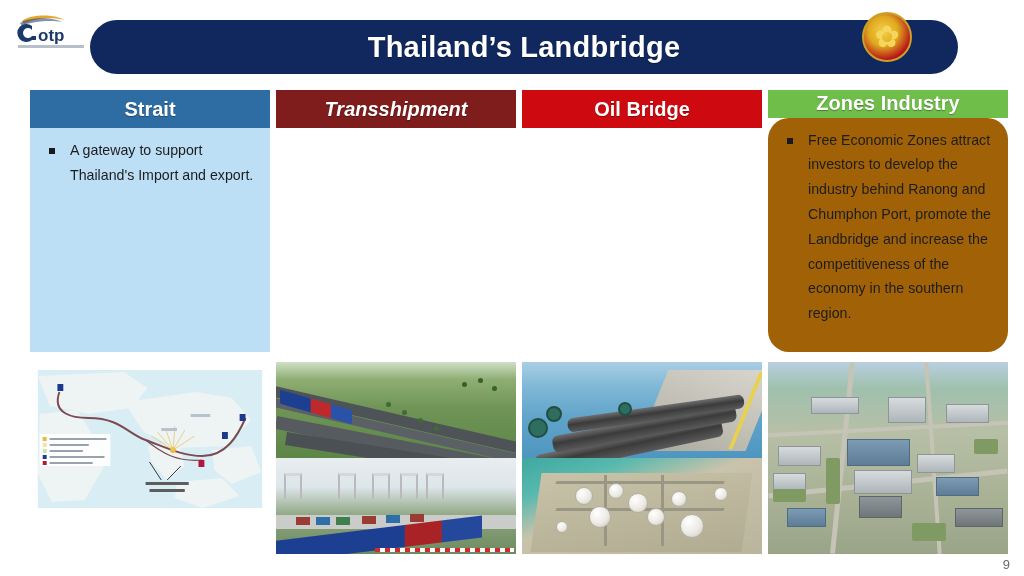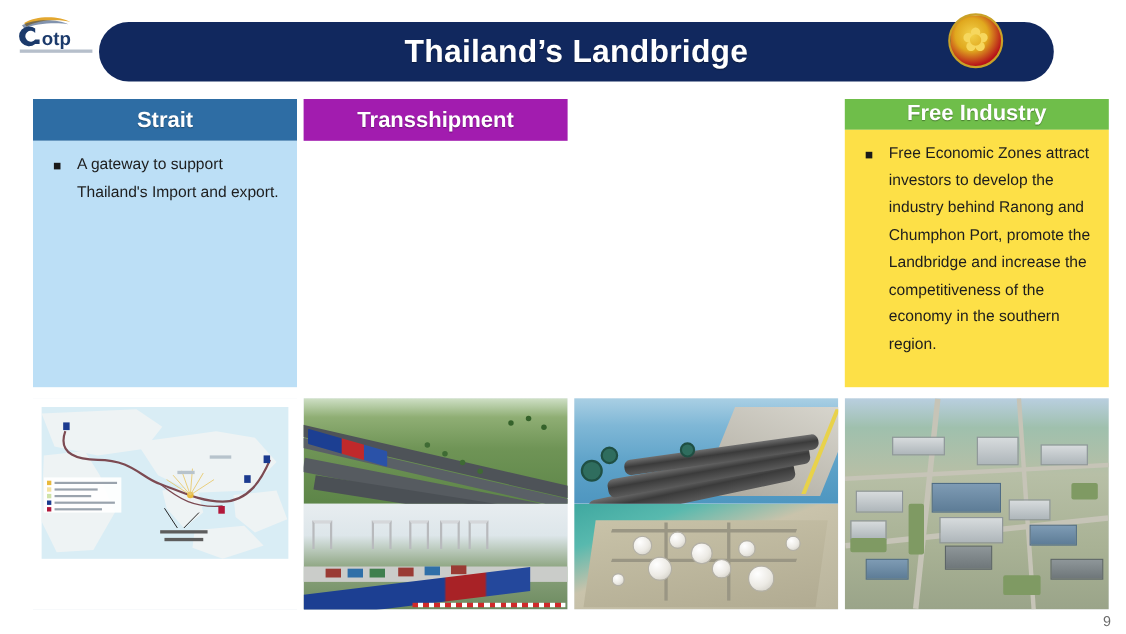--- a/index.html
+++ b/index.html
@@ -246,29 +246,30 @@
   <div class="col">
     <div class="col-head" style="background:#2E6DA4;">Strait</div>
     <div class="col-body" style="background:#BCDFF6;">
       <ul>
         <li>A gateway to support Thailand's Import and export.</li>
       </ul>
     </div>
   </div>
 
   <div class="col">
-    <div class="col-head" style="background:#a21caf;">Transshipment</div>
+    <div class="col-head" style="background:#7f1d1d;font-style:italic;">Transshipment</div>
   </div>
 
   <div class="col">
+    <div class="col-head" style="background:#CE0A10;">Oil Bridge</div>
   </div>
 
   <div class="col">
-    <div class="col-head" style="background:#6FBE4A;">Free Industry</div>
-    <div class="col-body" style="background:#fde047;">
+    <div class="col-head" style="background:#6FBE4A;">Zones Industry</div>
+    <div class="col-body" style="background:#a16207;border-radius:21px;">
       <ul>
         <li>Free Economic Zones attract investors to develop the industry behind Ranong and Chumphon Port, promote the Landbridge and increase the competitiveness of the economy in the southern region.</li>
       </ul>
     </div>
   </div>
 </div>
 
 <div class="images">
 
   <div class="img-cell">

